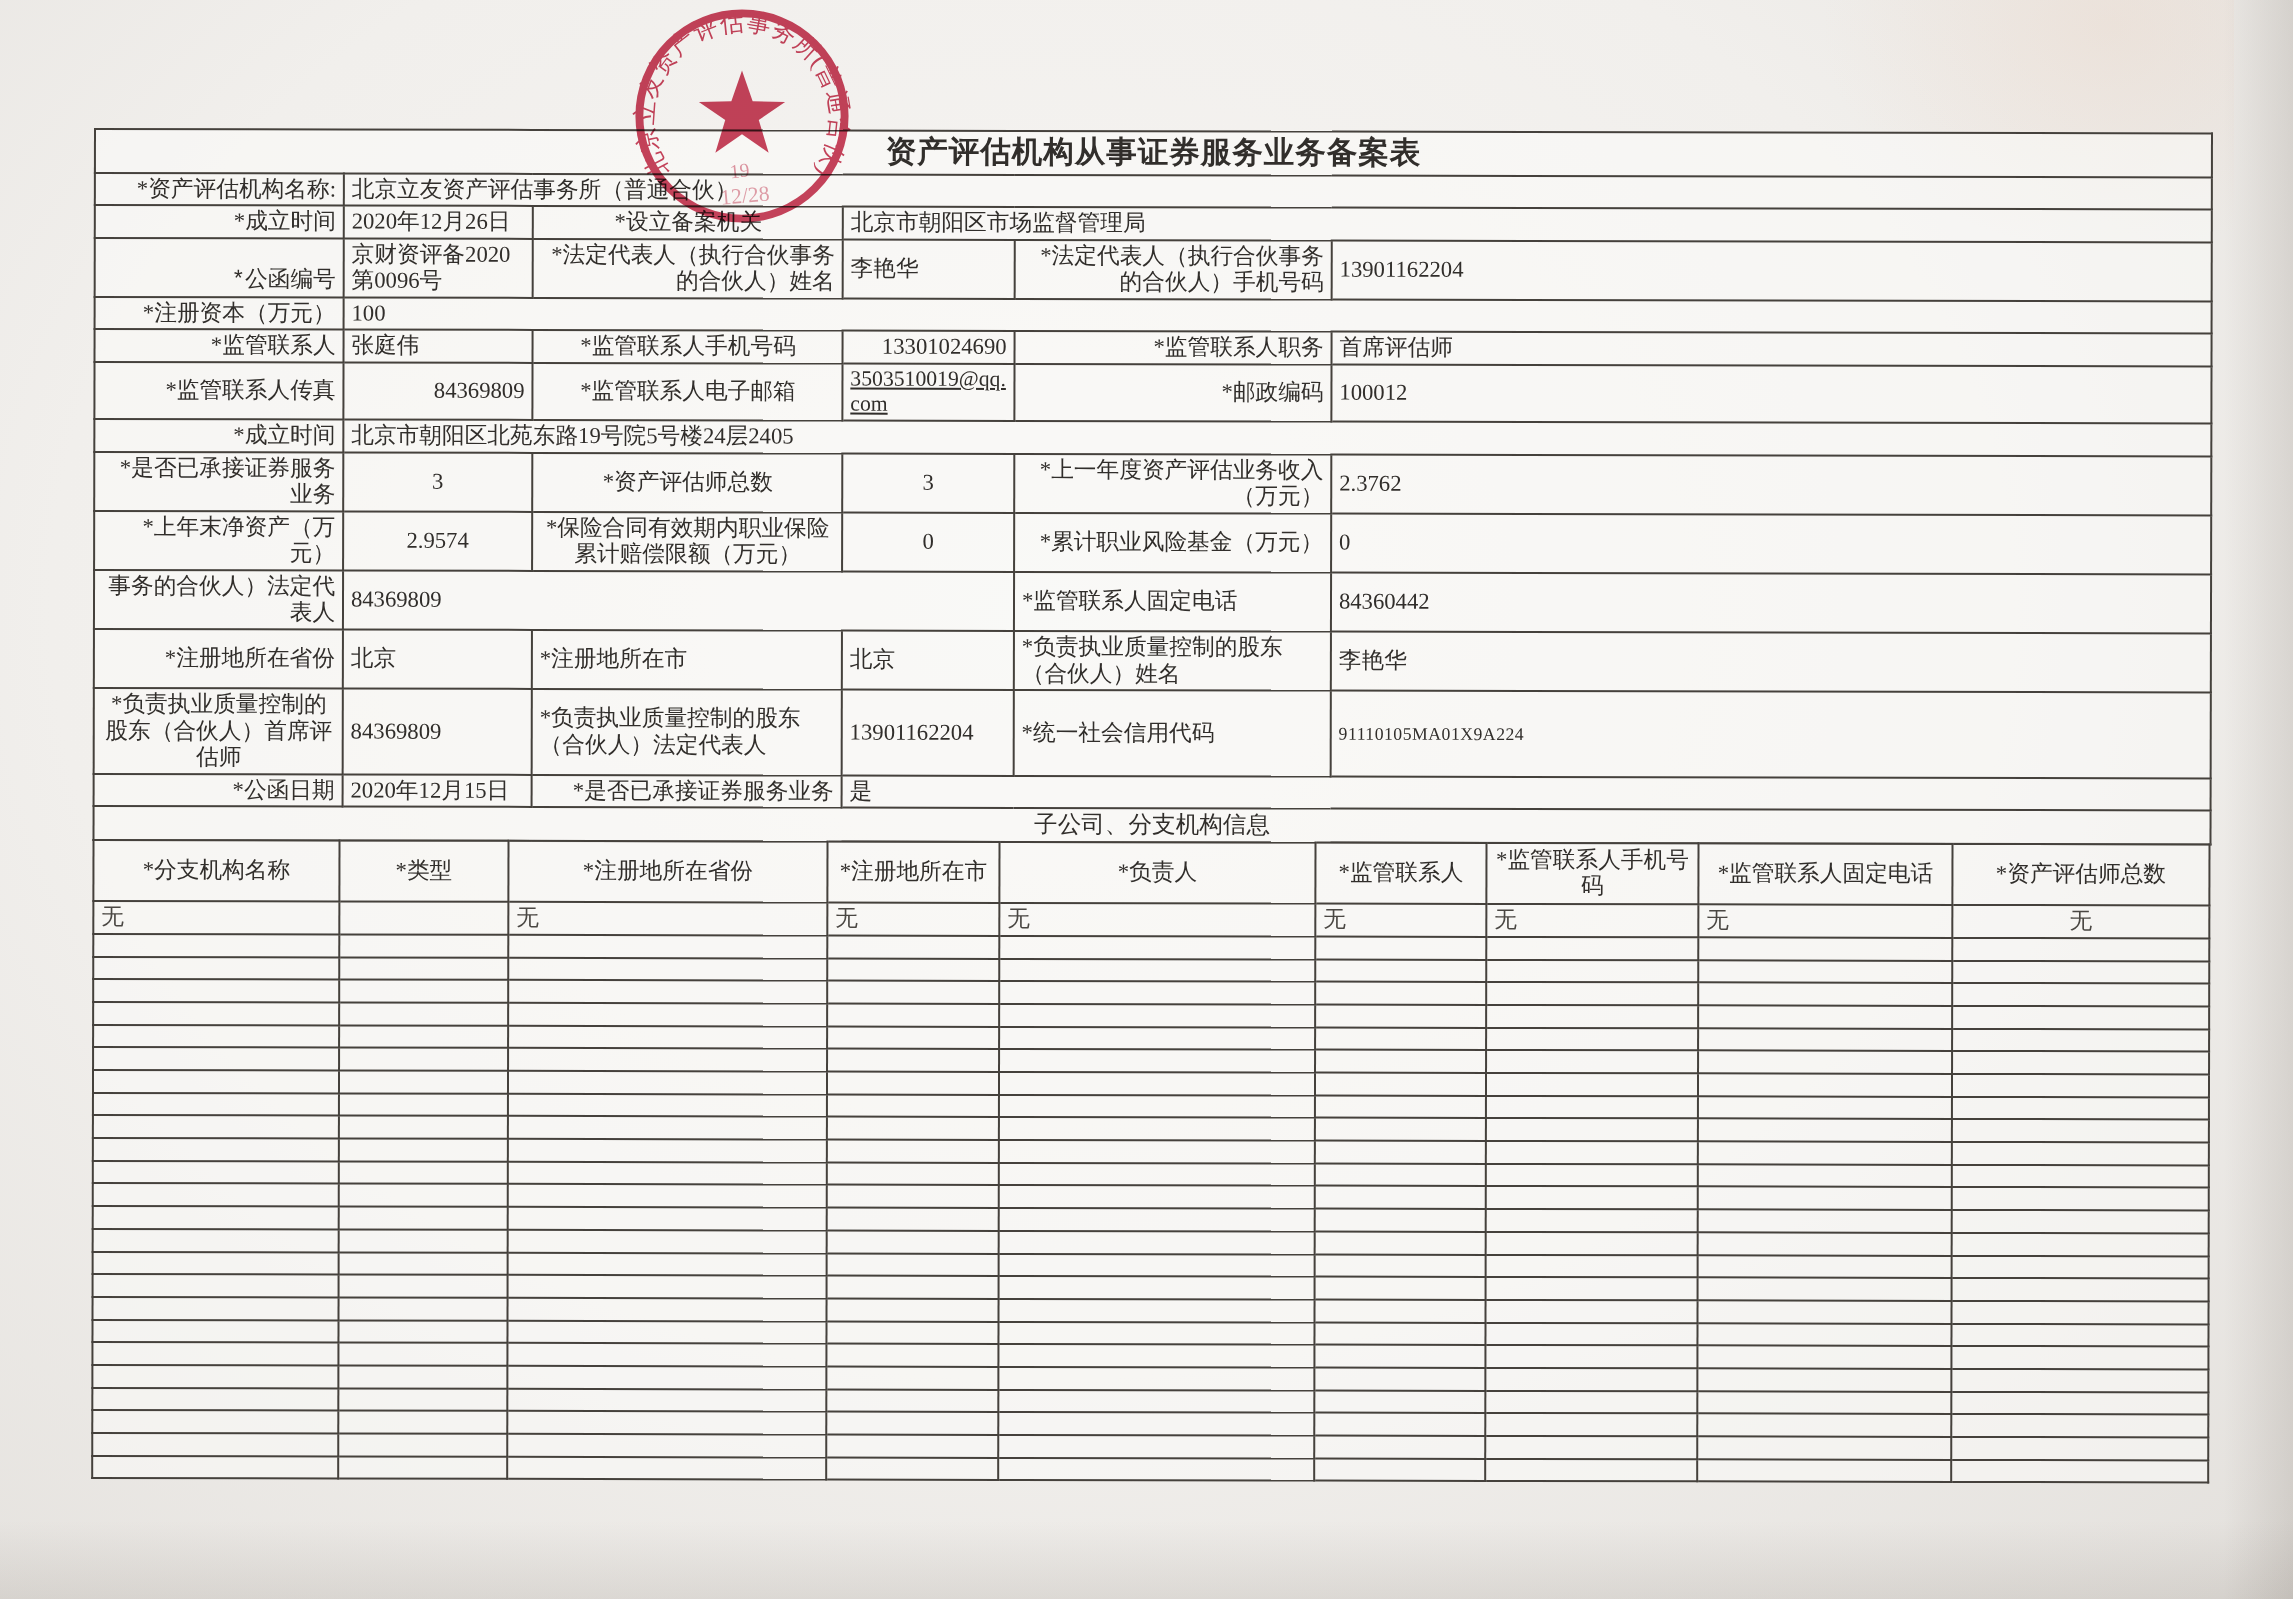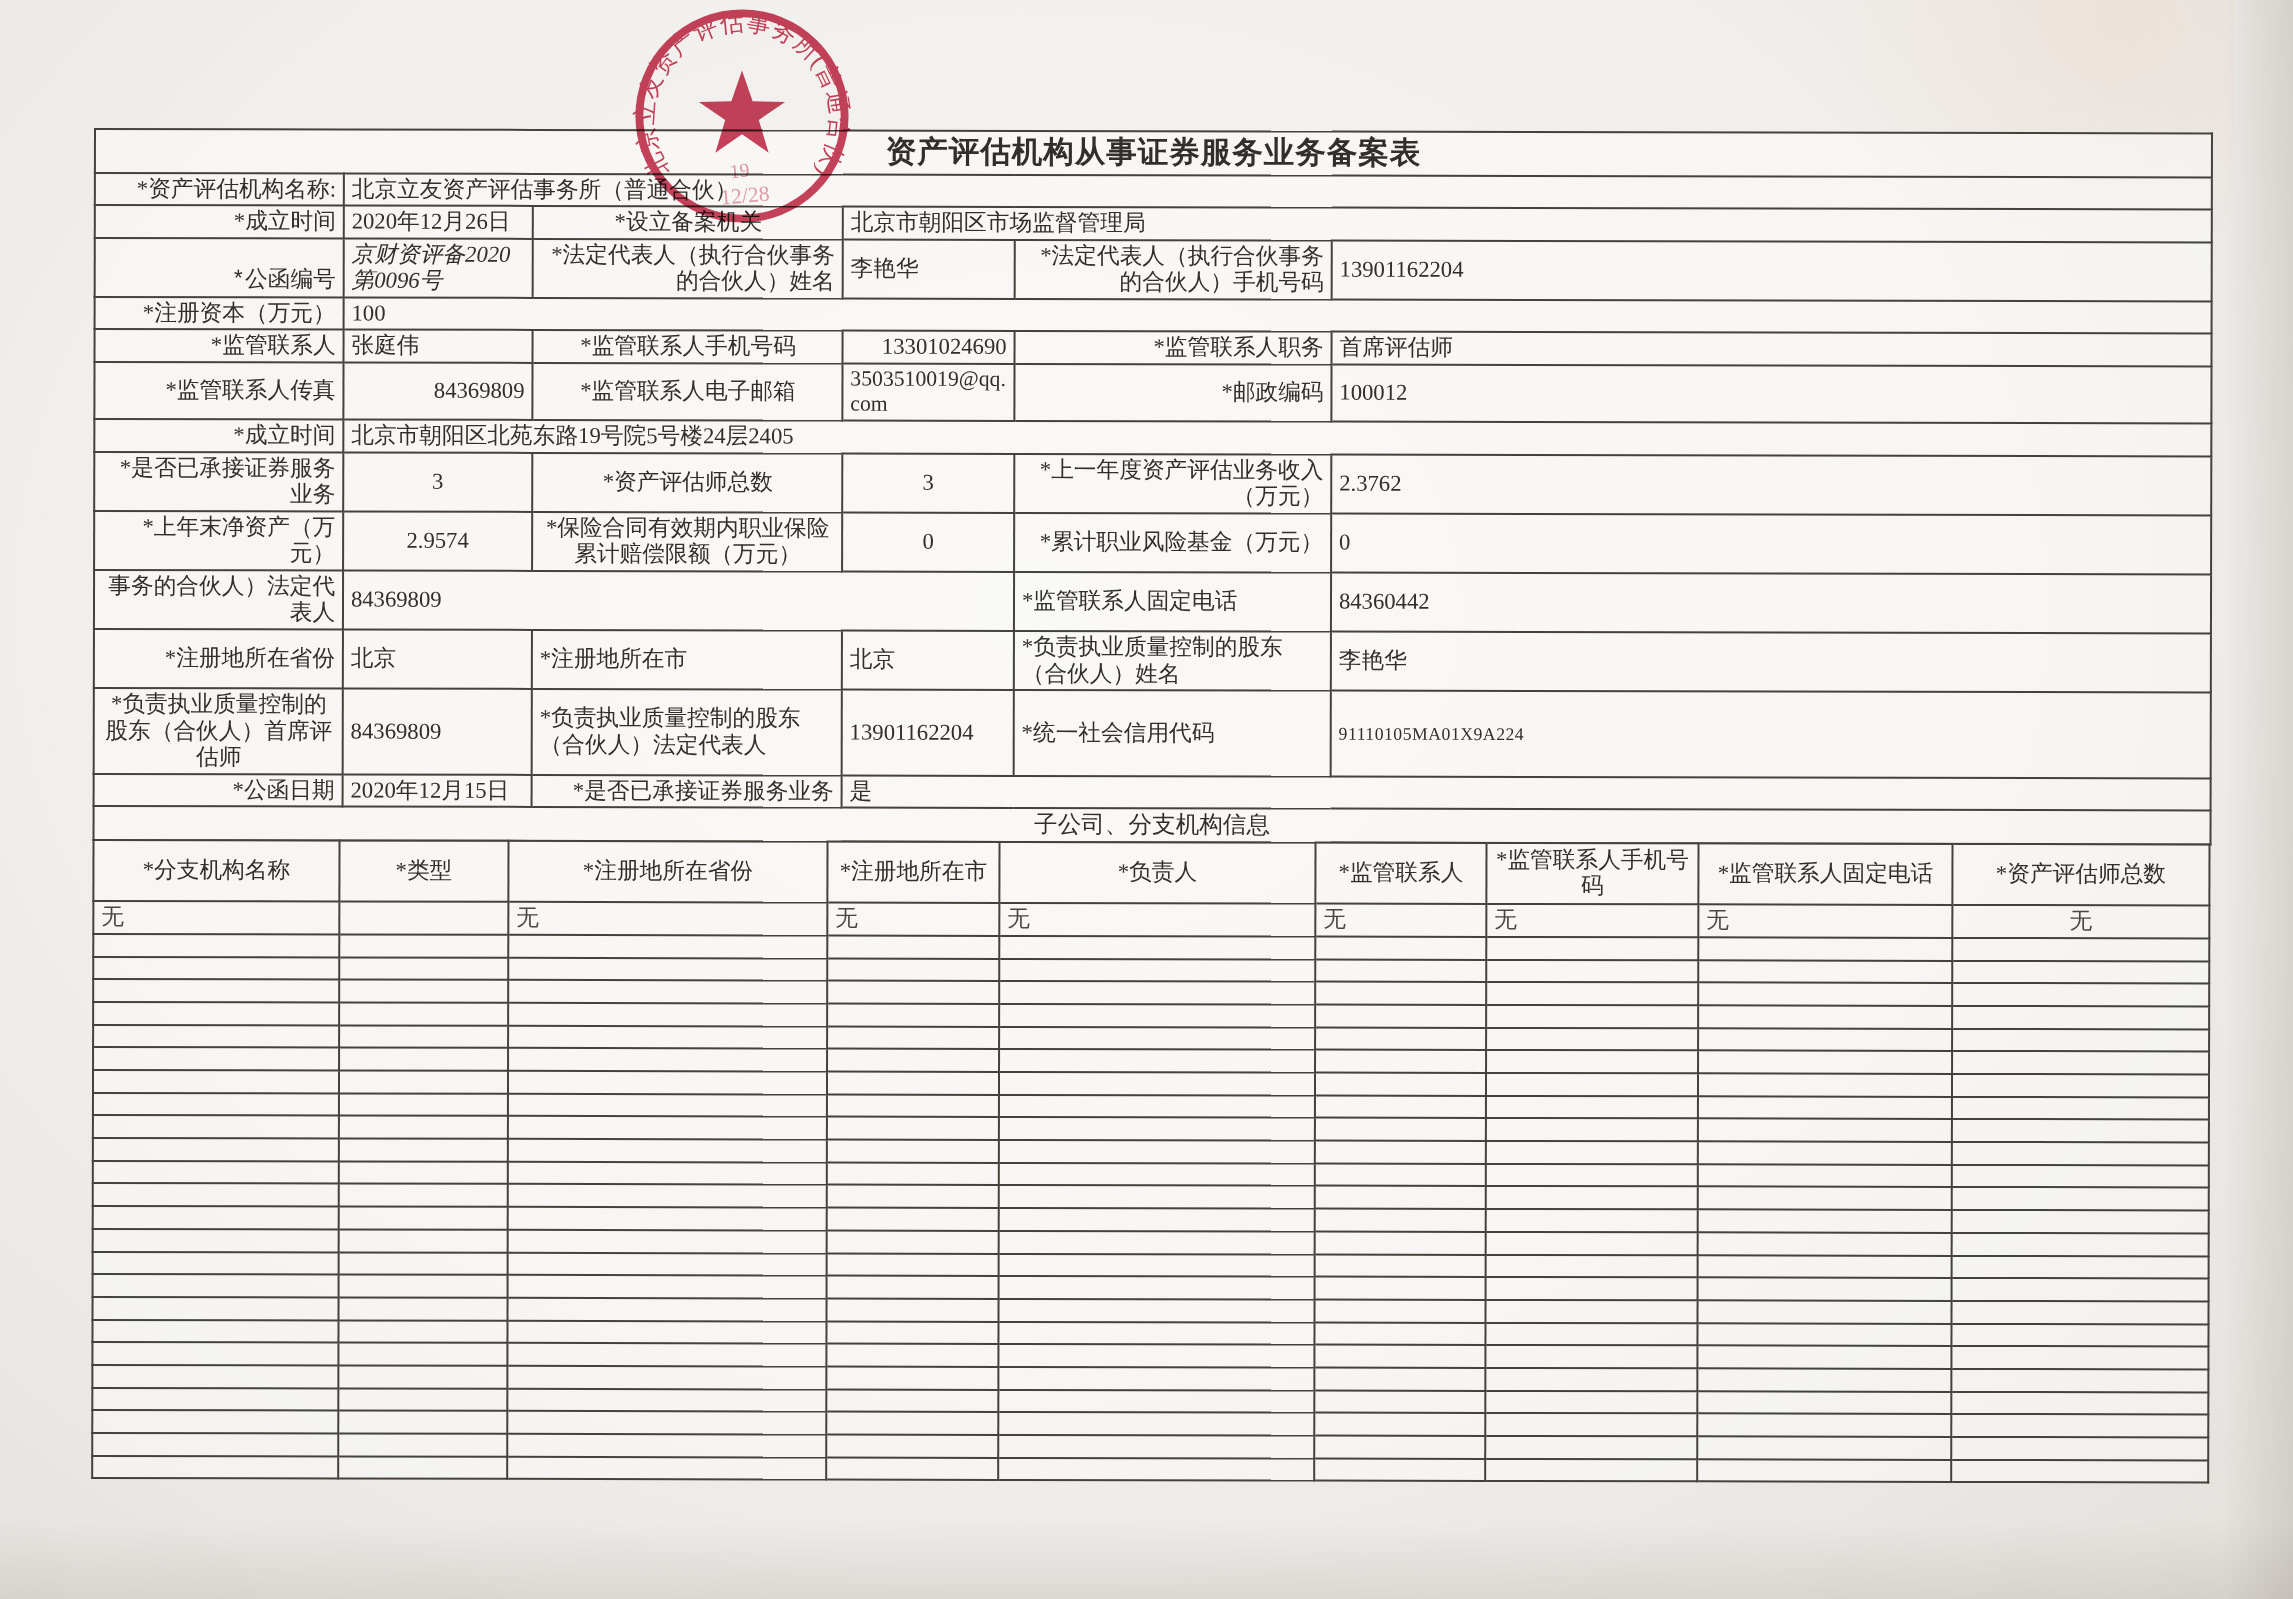--- a/index.html
+++ b/index.html
@@ -28,23 +28,23 @@
   .sub{margin-top:-2px;}
 
   .title-cell{font-size:30.5px;font-weight:bold;text-align:center;letter-spacing:1px;padding:3px 0;}
   .lbl{text-align:right;}
   .lbl.c{text-align:center;padding-left:8px;}
   .lbl.l{text-align:left;}
   .val{text-align:left;}
   .val.c{text-align:center;}
   .val.r{text-align:right;padding-left:25px;}
   .vb{vertical-align:bottom;font-family:Liberation Mono, monospace;}
-  .vt{vertical-align:top;font-style:italic;}
+  .vt{vertical-align:top;}
   .small{font-size:17.7px;letter-spacing:0.5px;}
-  .email span{word-break:break-all;display:inline-block;max-width:100%;font-size:21.7px;}
+  .email span{text-decoration:underline;word-break:break-all;display:inline-block;max-width:100%;font-size:21.7px;}
   .section{text-align:center;font-size:23.6px;}
   th{text-align:center;}
   .nothing{text-align:left;color:#4a4743;}
   .nothing.c{text-align:center;}
 
   .rh42{height:41px}.rh30{height:29.6px}.rh28{height:27.6px}.rh56{height:55px}
   .rh50{height:49px}.rh58{height:57px}.rh62{height:61px}.rh34{height:33px}.rh23{height:22.7px}
 
   .seal{position:absolute;left:594px;top:-32.5px;width:296px;height:296px;
         mix-blend-mode:multiply;opacity:.92;pointer-events:none;}

